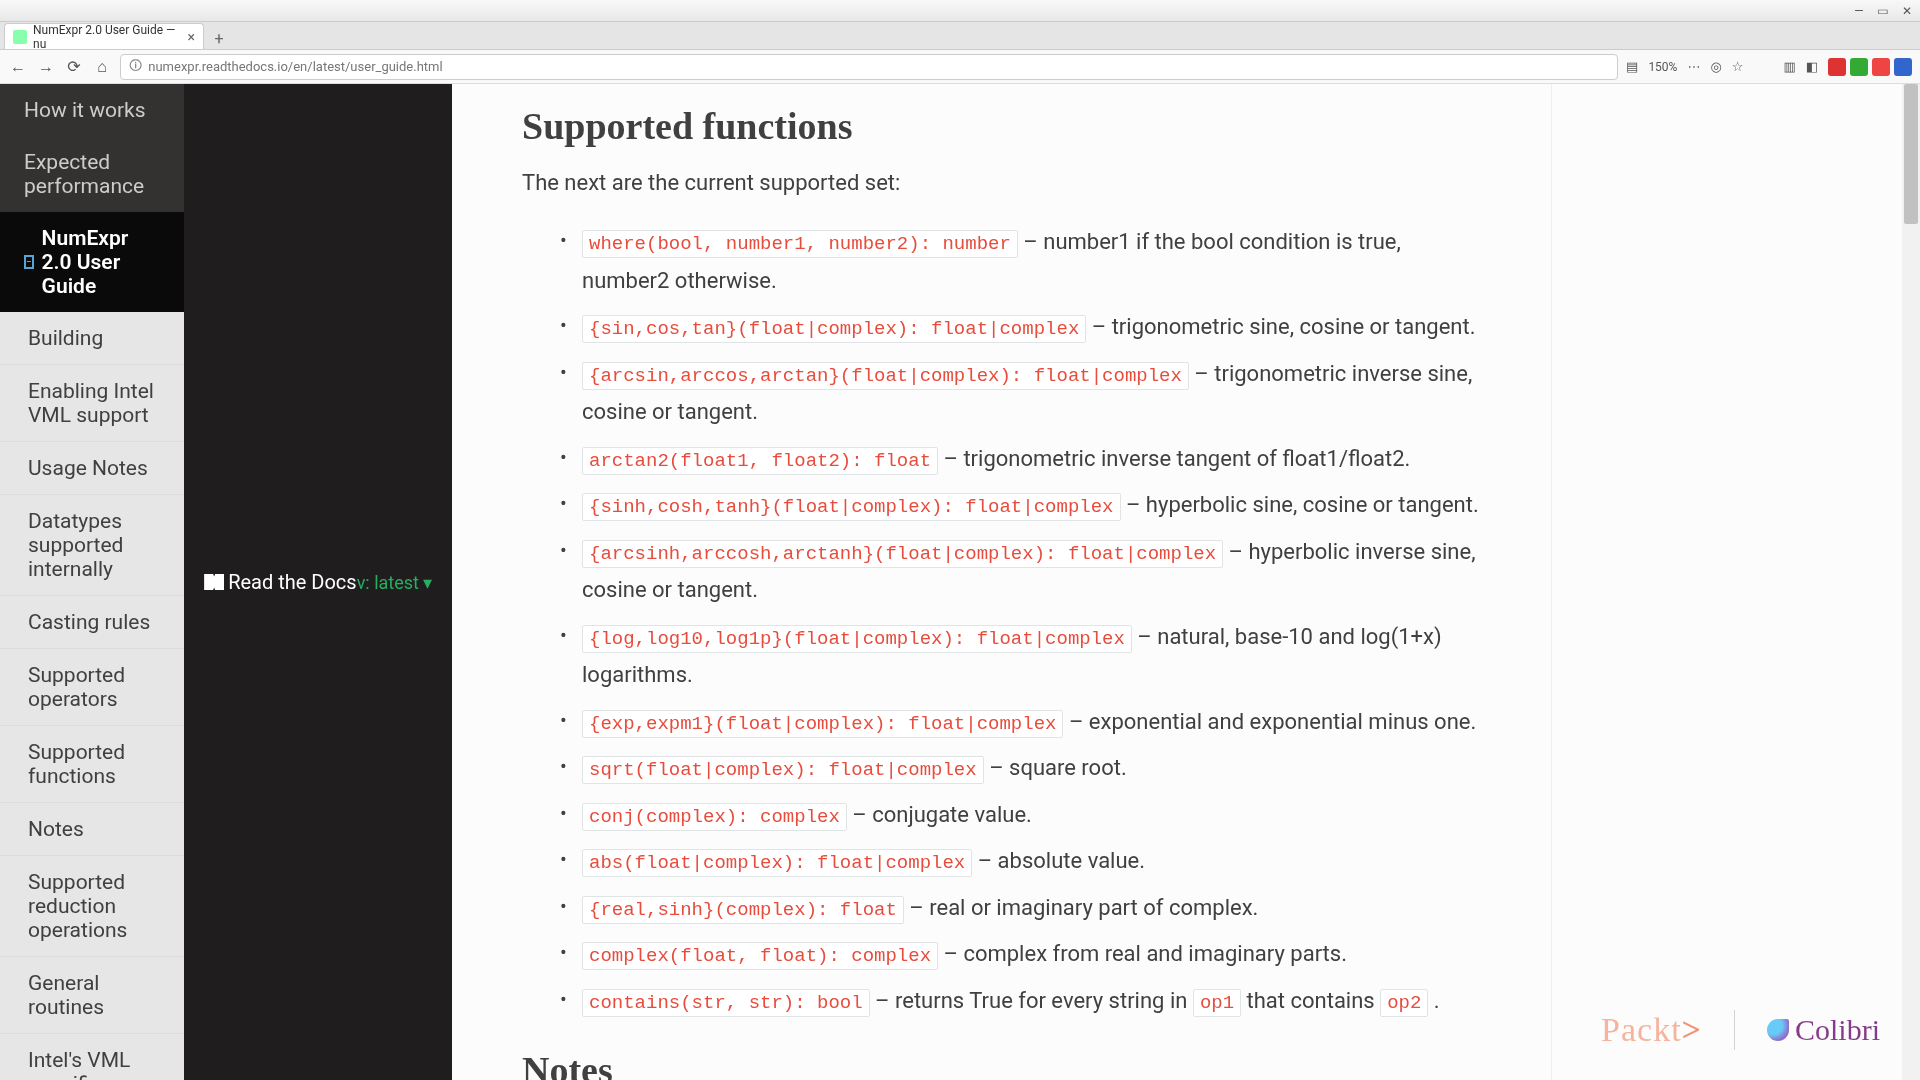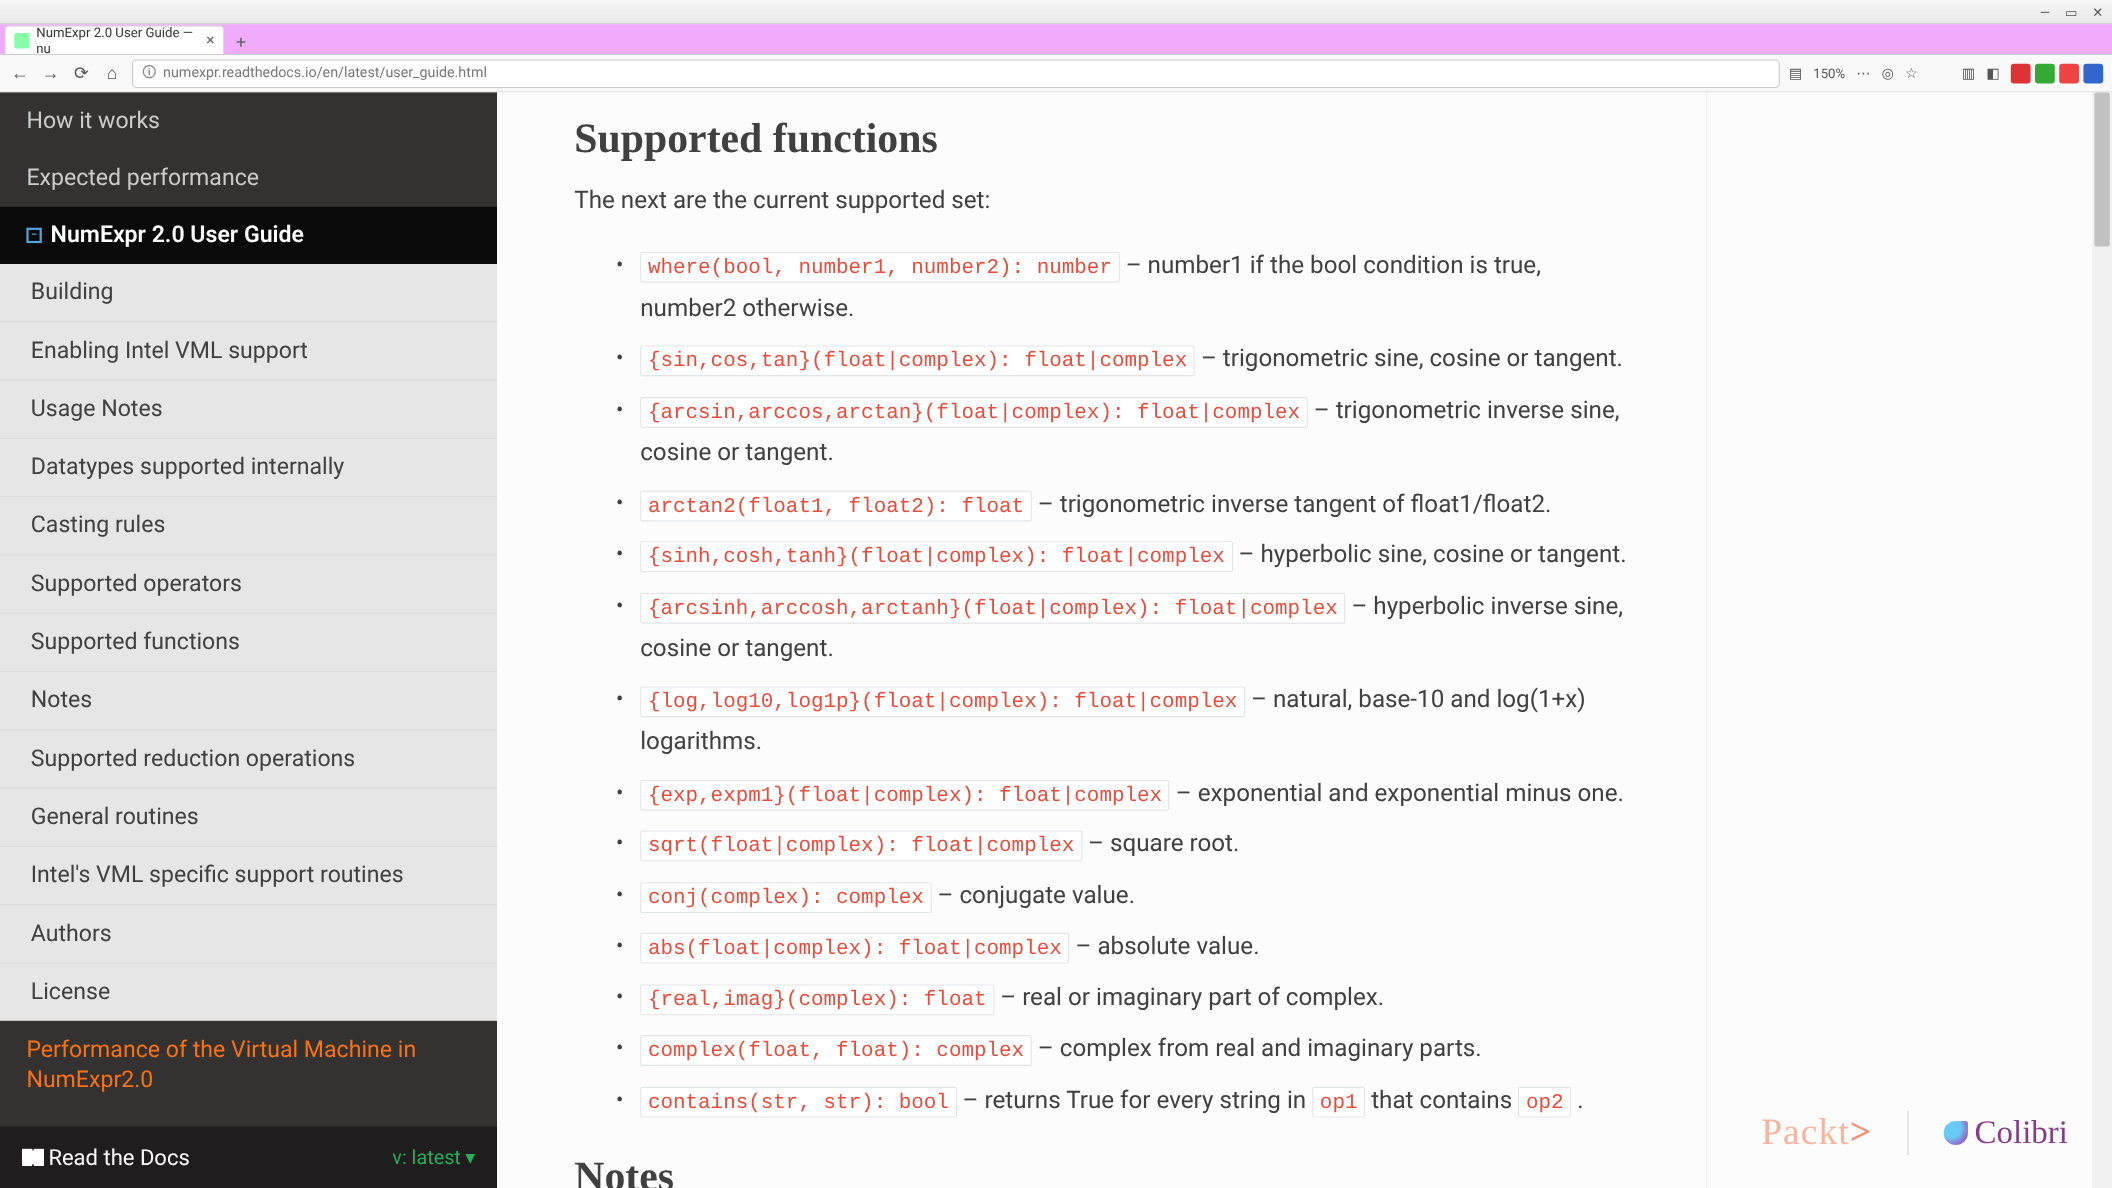--- a/index.html
+++ b/index.html
@@ -1,37 +1,37 @@
 <!DOCTYPE html>
 <html><head>
 <meta charset="utf-8">
 <style>
   * { margin: 0; padding: 0; box-sizing: border-box; }
   body { font-family: -apple-system, BlinkMacSystemFont, "Segoe UI", Roboto, sans-serif; background: #fff; height: 1080px; width: 1920px; overflow: hidden; }
   
   
   .title-bar { height: 22px; background: linear-gradient(#f8f8f8,#e8e8e8); display:flex; align-items:center; justify-content:flex-end; padding:0 6px; gap:10px; font-size:12px; border-bottom:1px solid #ccc;}
   .title-bar .wbtn { width:14px; height:14px; color:#555; display:flex; align-items:center; justify-content:center; cursor:default;}
-  .tab-strip { height: 28px; background:#f0abfc; display:flex; align-items:flex-end; padding-left:4px; border-bottom:1px solid #ccc;}
+  .tab-strip { height: 28px; background:#e5e5e5; display:flex; align-items:flex-end; padding-left:4px; border-bottom:1px solid #ccc;}
   .tab { height:26px; background:#fff; border:1px solid #ccc; border-bottom:none; border-radius:4px 4px 0 0; padding:0 8px; display:flex; align-items:center; gap:6px; font-size:12px; color:#333; max-width:200px;}
   .tab-icon { width:14px; height:14px; background:#8fa; border-radius:2px; flex:none;}
   .tab-close { color:#666; font-size:14px; line-height:1;}
   .new-tab { width:22px; height:22px; display:flex; align-items:center; justify-content:center; color:#666; font-size:16px; margin-left:4px;}
   .nav-bar { height:34px; background:#f9f9fa; display:flex; align-items:center; padding:0 8px; gap:8px; border-bottom:1px solid #ddd;}
   .nav-btn { width:20px; height:20px; display:flex; align-items:center; justify-content:center; color:#555;}
   .url-bar { flex:1; height:26px; border:1px solid #ccc; border-radius:4px; display:flex; align-items:center; padding:0 8px; gap:6px; font-size:13px; color:#777; background:#fff;}
   .url-bar .lock { color:#888;}
   .right-icons { display:flex; align-items:center; gap:10px; color:#555; font-size:13px;}
   .zoom { font-size:12px; color:#555;}
   .ext-icons { display:flex; gap:4px;}
   .ext { width:18px; height:18px; border-radius:3px;}
   
   
   .page { display:flex; height: calc(1080px - 84px); position:relative;}
-  .sidebar { width:452px; background:#343131; color:#d9d9d9; display:flex; flex-direction:column; font-size:21px; overflow:hidden;}
+  .sidebar { width:452px; background:#343131; color:#d9d9d9; display:flex; flex-direction:row; font-size:21px; overflow:hidden;}
   .side-scroll { flex:1; overflow:hidden;}
   .toc-l1 { padding:14px 24px; color:#ccc; cursor:pointer;}
   .toc-current { background:#0a0a0a; color:#fff; font-weight:600; padding:14px 24px; display:flex; align-items:center; gap:8px;}
   .toc-current .box { width:14px; height:14px; border:2px solid #55a5d9; display:inline-flex; align-items:center; justify-content:center; font-size:10px; color:#55a5d9; line-height:1;}
   .toc-l2-wrap { background:#e6e6e6;}
   .toc-l2 { padding:14px 24px 14px 28px; color:#404040; font-size:21px; cursor:pointer; border-bottom:1px solid #ddd;}
   .toc-l2:last-child { border-bottom:none;}
   .toc-l1-after { padding:14px 24px; color:#f97316; cursor:pointer; line-height:1.3;}
   .rtd-footer { background:#1f1d1d; padding:16px 20px; display:flex; align-items:center; justify-content:space-between; color:#fff; font-size:20px;}
   .rtd-left { display:flex; align-items:center; gap:4px;}
@@ -153,21 +153,21 @@
           <li><code>{sin,cos,tan}(float|complex): float|complex</code><span class="desc"> – trigonometric sine, cosine or tangent.</span></li>
           <li><code>{arcsin,arccos,arctan}(float|complex): float|complex</code><span class="desc"> – trigonometric inverse sine, cosine or tangent.</span></li>
           <li><code>arctan2(float1, float2): float</code><span class="desc"> – trigonometric inverse tangent of float1/float2.</span></li>
           <li><code>{sinh,cosh,tanh}(float|complex): float|complex</code><span class="desc"> – hyperbolic sine, cosine or tangent.</span></li>
           <li><code>{arcsinh,arccosh,arctanh}(float|complex): float|complex</code><span class="desc"> – hyperbolic inverse sine, cosine or tangent.</span></li>
           <li><code>{log,log10,log1p}(float|complex): float|complex</code><span class="desc"> – natural, base-10 and log(1+x) logarithms.</span></li>
           <li><code>{exp,expm1}(float|complex): float|complex</code><span class="desc"> – exponential and exponential minus one.</span></li>
           <li><code>sqrt(float|complex): float|complex</code><span class="desc"> – square root.</span></li>
           <li><code>conj(complex): complex</code><span class="desc"> – conjugate value.</span></li>
           <li><code>abs(float|complex): float|complex</code><span class="desc"> – absolute value.</span></li>
-          <li><code>{real,imag}(complex): float</code><span class="desc"> – real or imaginary part of complex.</span></li>
+          <li><code>{real,sinh}(complex): float</code><span class="desc"> – real or imaginary part of complex.</span></li>
           <li><code>complex(float, float): complex</code><span class="desc"> – complex from real and imaginary parts.</span></li>
           <li><code>contains(str, str): bool</code><span class="desc"> – returns True for every string in </span><code>op1</code><span class="desc"> that contains </span><code>op2</code><span class="desc"> .</span></li>
         </ul>
       <h2 class="notes">Notes</h2>
 
     </div>
     <div class="watermark">
       <span class="packt"><span>Packt</span><b>&gt;</b></span>
       <span class="divider"></span>
       <span class="colibri">

